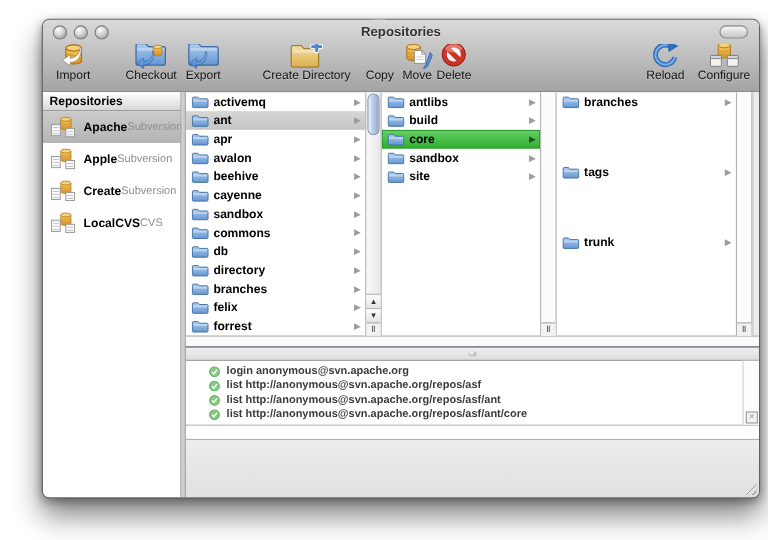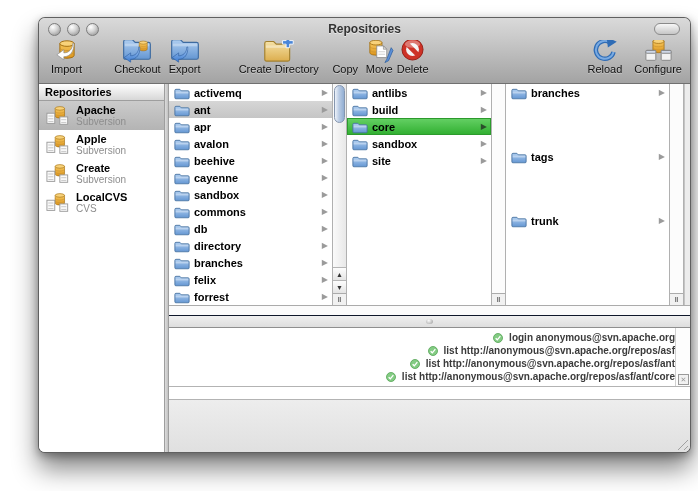--- a/index.html
+++ b/index.html
@@ -42,21 +42,21 @@
   
   .sidebar{width:125px;flex:none;background:#fff;display:flex;flex-direction:column;}
   .divider{width:5px;flex:none;background:linear-gradient(90deg,#dcdcdc,#c2c2c2);
            border-left:1px solid #9e9e9e;border-right:1px solid #9e9e9e;box-sizing:border-box;}
   .sb-header{height:17px;flex:none;background:linear-gradient(#ffffff,#d7d7d7);
              border-bottom:1px solid #9e9e9e;font-size:11px;font-weight:bold;color:#000;
              line-height:16px;padding-left:6px;box-sizing:border-box;}
   .sb-item{height:29px;flex:none;display:flex;align-items:center;padding-left:7px;gap:6px;box-sizing:border-box;}
   .sb-item.selected{background:linear-gradient(#cbcbcb,#b4b4b4);}
   .sb-icon{width:24px;height:24px;flex:none;}
-  .sb-text{display:flex;flex-direction:column;min-width:0;}
+  .sb-text{display:flex;min-width:0;}
   .sb-name{font-size:11px;font-weight:bold;color:#000;line-height:12px;white-space:nowrap;}
   .sb-type{font-size:10px;color:#8d8d8d;line-height:11px;white-space:nowrap;}
 
   
   .main{flex:1;display:flex;flex-direction:column;min-width:0;}
 
   
   .browser{height:232px;flex:none;background:#fff;border-bottom:5px solid #0f172a;
            box-sizing:border-box;display:flex;flex-direction:column;}
   .cols{height:221px;flex:none;display:flex;}
@@ -89,21 +89,21 @@
   
   .splitter{height:11px;flex:none;background:linear-gradient(#efefef,#dedede);
             display:flex;align-items:center;justify-content:center;}
   .dimple{width:7px;height:5px;border-radius:50%;
           background:radial-gradient(circle at 40% 30%,#fdfdfd,#b5b5b5 70%,#999);}
 
   
   .logbox{height:60px;flex:none;background:#fff;border-top:1px solid #8f8f8f;
           border-bottom:1px solid #b3b3b3;box-sizing:border-box;display:flex;position:relative;}
   .log-lines{flex:1;padding:3px 0 0 21px;overflow:hidden;}
-  .log-line{display:flex;align-items:center;height:13px;gap:6px;justify-content:flex-end;}
+  .log-line{display:flex;align-items:center;height:13px;gap:6px;}
   .log-text{font-size:10px;font-weight:bold;color:#3b3b3b;white-space:nowrap;}
   .log-vlane{width:14px;flex:none;border-left:1px solid #d0d0d0;position:relative;background:#fdfdfd;}
   .log-grip{position:absolute;right:1px;bottom:1px;width:11px;height:11px;border:1px solid #9a9a9a;
             background:#f2f2f2;box-sizing:border-box;display:flex;align-items:center;justify-content:center;
             font-size:7px;color:#9a9a9a;line-height:7px;}
 
   .hstrip2{height:13px;flex:none;background:#ffffff;border-bottom:1px solid #b3b3b3;box-sizing:border-box;}
 
   
   .bottombar{flex:1;background:linear-gradient(#ededed,#e0e0e0);position:relative;}

